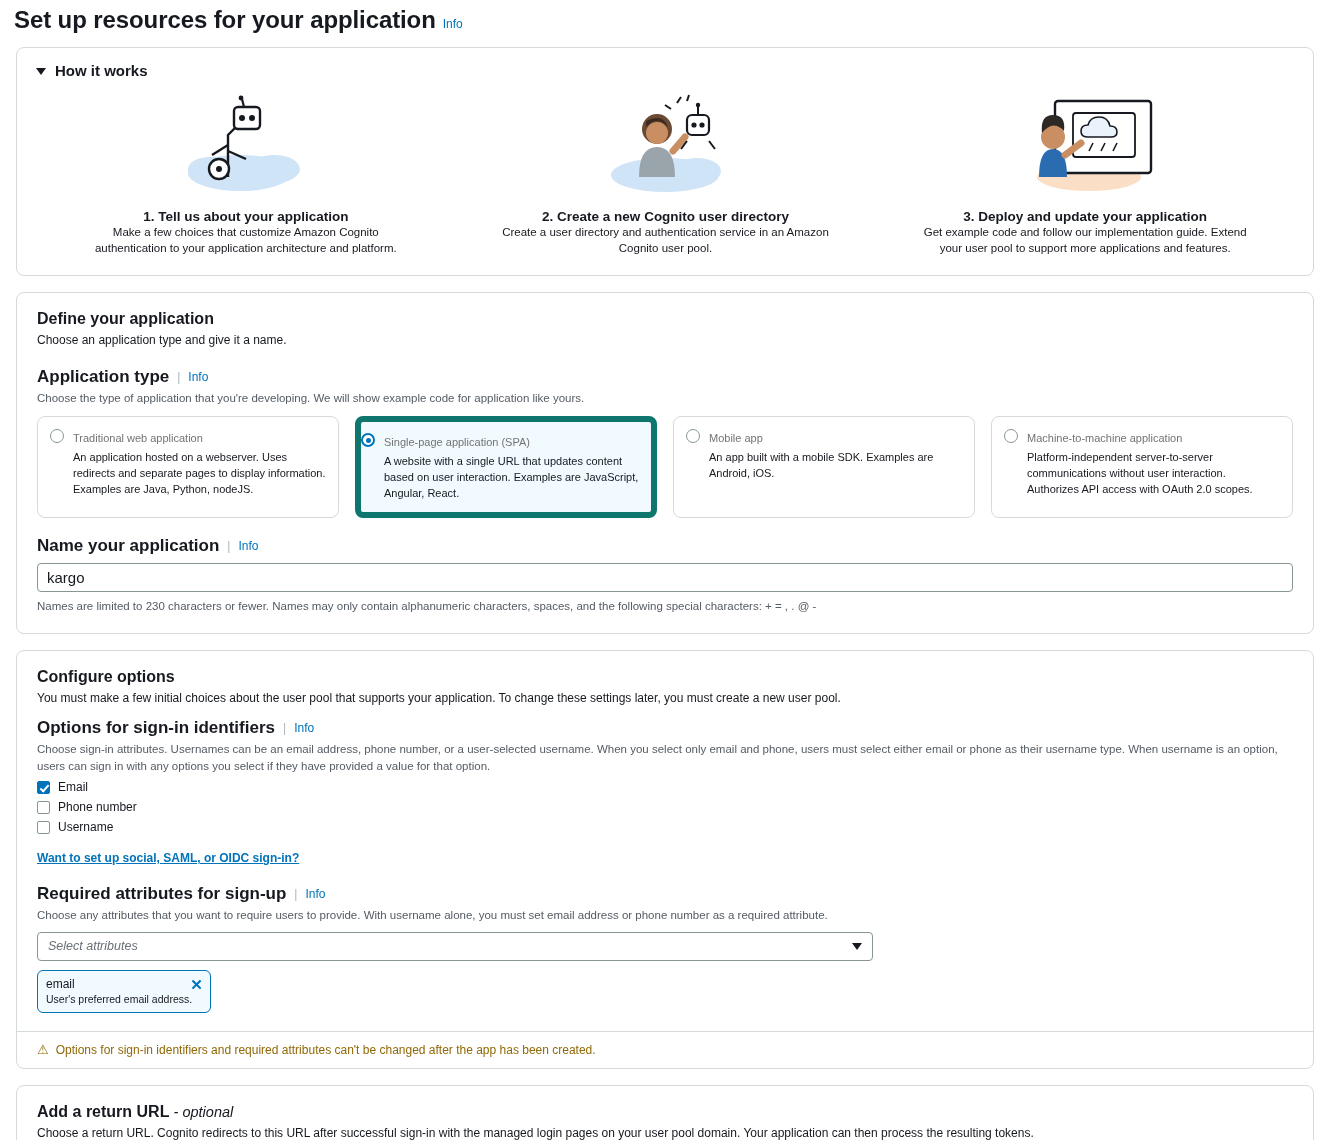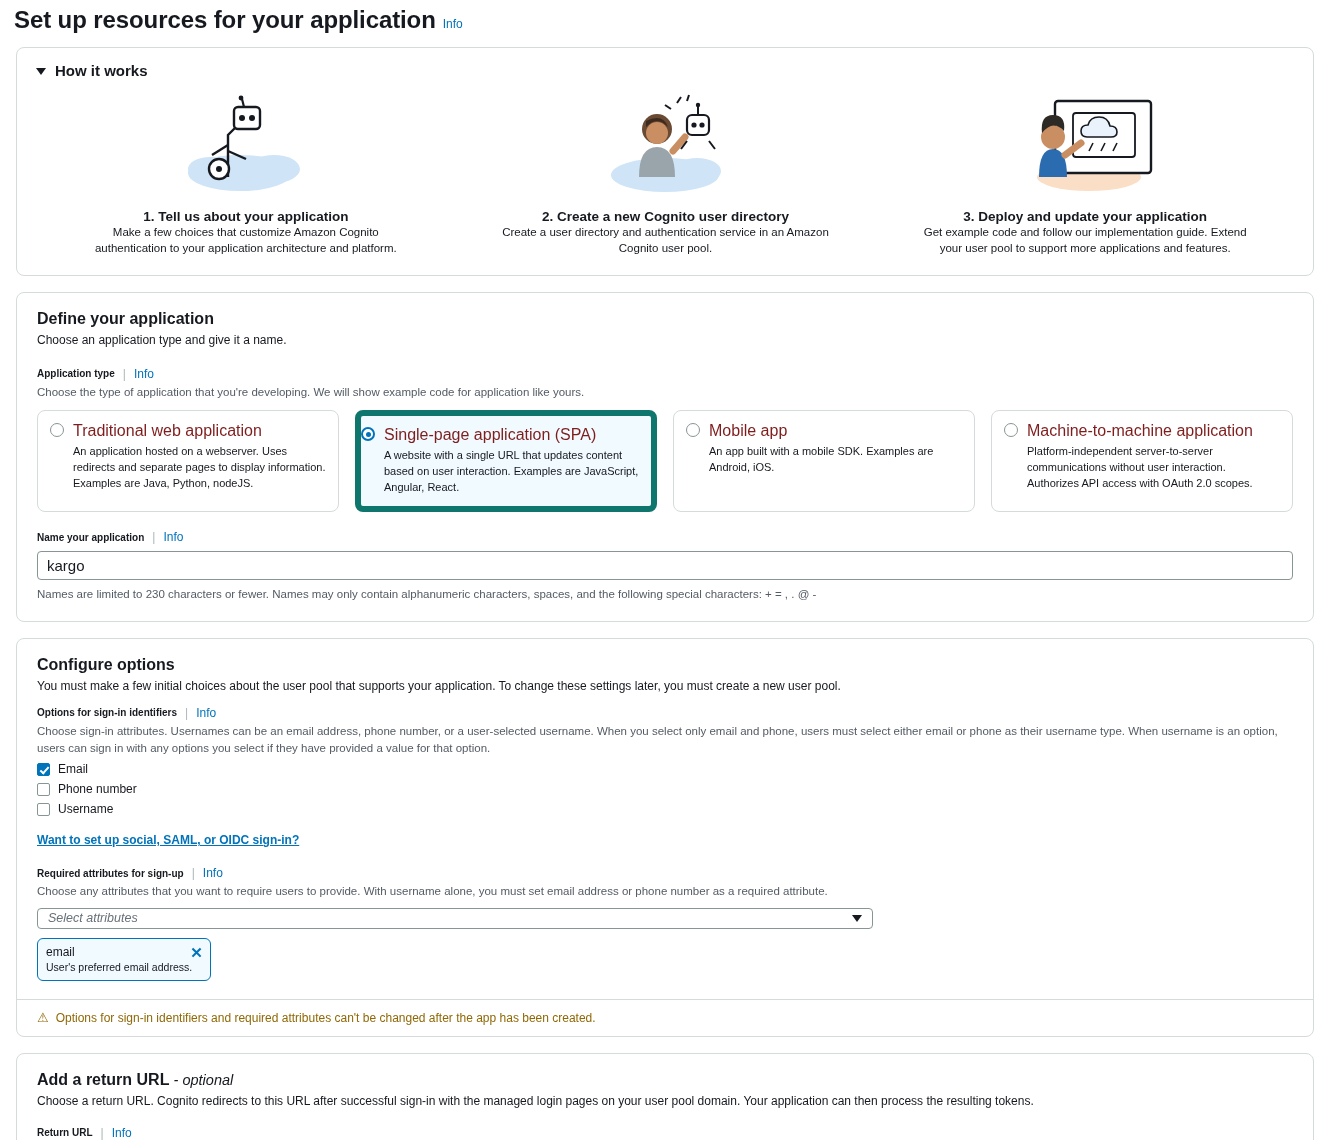--- a/index.html
+++ b/index.html
@@ -50,42 +50,42 @@
   .hiw-art { height: 106px; display: flex; align-items: flex-end; justify-content: center; }
   .hiw-title { font-size: 13.5px; font-weight: bold; margin-top: 12px; }
   .hiw-desc { font-size: 11.5px; color: #16191f; line-height: 1.42; padding: 0 26px; }
 
   
   .card-inner { padding: 17px 20px 18px 20px; }
   .card-title { font-size: 16px; font-weight: bold; }
   .card-sub { font-size: 12px; color: #16191f; margin-top: 5px; }
 
   .field-label-row { display: flex; align-items: center; gap: 8px; margin-top: 18px; }
-  .field-label { font-size: 10px; font-weight: bold; }
+  .field-label { font-size: 17px; font-weight: bold; }
   .sep { color: #aab7b8; font-size: 12px; }
   .field-hint { font-size: 11.5px; color: #545b64; margin-top: 3px; line-height: 1.45; }
 
   
   .tiles { display: grid; grid-template-columns: repeat(4, 1fr); gap: 16px; margin-top: 10px; }
   .tile {
     border: 1px solid #d5dbdb; border-radius: 8px; background: #fff;
     padding: 11px 12px 12px 12px; display: flex; gap: 9px; cursor: pointer;
     min-height: 71px;
   }
   .tile.selected { border: 6px solid #0f766e; background: #f1faff; padding: 10px 11px 11px 0; }
   .radio {
     width: 14px; height: 14px; border-radius: 50%; border: 1px solid #879596;
     flex: 0 0 auto; margin-top: 1px; background: #fff;
   }
   .radio.checked { border: 2px solid #0073bb; background: #fff; position: relative; }
   .radio.checked::after {
     content: ""; position: absolute; left: 2.5px; top: 2.5px;
     width: 5px; height: 5px; border-radius: 50%; background: #0073bb;
   }
-  .tile-title { font-size: 16px; font-weight: normal; color: #7f1d1d; }
+  .tile-title { font-size: 11px; font-weight: normal; color: #737373; }
   .tile-desc { font-size: 11px; color: #16191f; line-height: 1.42; margin-top: 4px; }
 
   
   .text-input {
     width: 100%; height: 29px; border: 1px solid #879596; border-radius: 4px;
     font-size: 15px; padding: 0 9px; color: #16191f; background: #fff;
     font-family: "Liberation Sans", sans-serif; margin-top: 7px;
   }
   .text-input::placeholder { color: #687078; }
 
@@ -105,21 +105,21 @@
   }
   .check-label { font-size: 12px; }
 
   .link-line {
     display: inline-block; margin-top: 17px; font-size: 12px; font-weight: bold;
     color: #0073bb; text-decoration: underline; cursor: pointer;
   }
 
   
   .select {
-    width: 836px; height: 21px; border: 1px solid #879596; border-radius: 4px;
+    width: 836px; height: 29px; border: 1px solid #879596; border-radius: 4px;
     background: #fff; display: flex; align-items: center; justify-content: space-between;
     padding: 0 10px; margin-top: 8px; cursor: pointer;
   }
   .select-placeholder { font-size: 12.5px; color: #687078; font-style: italic; }
   .select-caret {
     width: 0; height: 0; border-left: 5px solid transparent; border-right: 5px solid transparent;
     border-top: 7px solid #16191f;
   }
 
   

